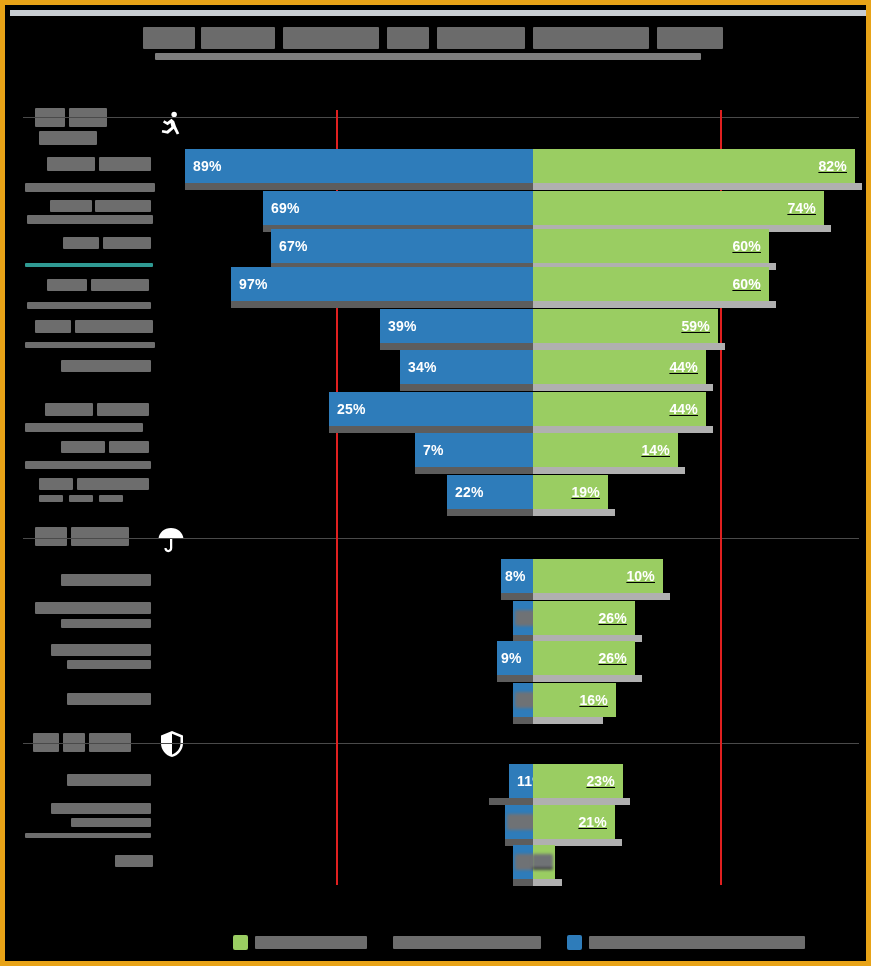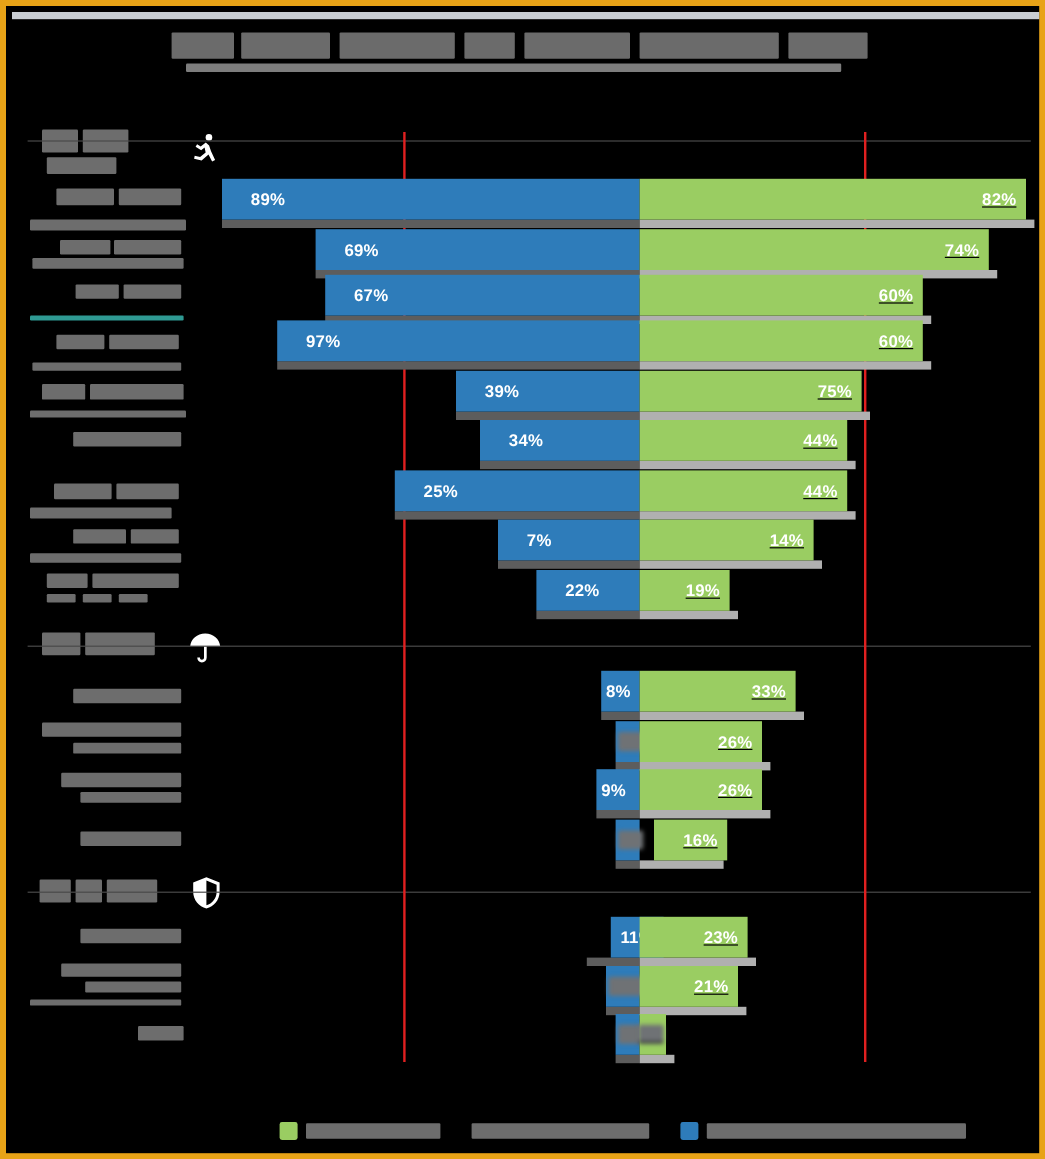--- a/index.html
+++ b/index.html
@@ -48,21 +48,21 @@
 
   
   .row { position: absolute; height: 34px; }
   .bar {
     position: absolute; top: 0; height: 34px;
     display: flex; align-items: center;
   }
   .bar.left {
     background: #2e7cba;
     justify-content: flex-start;
-    padding-left: 24px;
+    padding-left: 8px;
   }
   .bar.right {
     background: #9acd62;
     justify-content: flex-end;
     padding-right: 8px;
     text-decoration: underline;
   }
   .bar .val {
     color: #ffffff;
     font-size: 14px;
@@ -304,21 +304,21 @@
         </div>
     </div>
 
     <div class="row" style="left:0; top:304px;">
       <div class="shadow l" style="left:375px; top:34px; width:153px;"></div>
       <div class="shadow r" style="left:528px; top:34px; width:192px;"></div>
       <div class="bar left" style="left:375px; width:153px;">
           <span class="val">39%</span>
         </div>
       <div class="bar right" style="left:528px; width:185px;">
-          <span class="val">75%</span>
+          <span class="val">59%</span>
         </div>
     </div>
 
     <div class="row" style="left:0; top:345px;">
       <div class="shadow l" style="left:395px; top:34px; width:133px;"></div>
       <div class="shadow r" style="left:528px; top:34px; width:180px;"></div>
       <div class="bar left" style="left:395px; width:133px;">
           <span class="val">34%</span>
         </div>
       <div class="bar right" style="left:528px; width:173px;">
@@ -359,21 +359,21 @@
         </div>
     </div>
 
     <div class="row" style="left:0; top:554px;">
       <div class="shadow l" style="left:496px; top:34px; width:32px;"></div>
       <div class="shadow r" style="left:528px; top:34px; width:137px;"></div>
       <div class="bar left" style="left:496px; width:32px; padding-left:4px;">
           <span class="val">8%</span>
         </div>
       <div class="bar right" style="left:528px; width:130px;">
-          <span class="val">33%</span>
+          <span class="val">10%</span>
         </div>
     </div>
 
     <div class="row" style="left:0; top:596px;">
       <div class="shadow l" style="left:508px; top:34px; width:20px;"></div>
       <div class="shadow r" style="left:528px; top:34px; width:109px;"></div>
       <div class="bar left" style="left:508px; width:20px; padding-left:2px;">
           <span class="val hidden-val">5%</span>
         </div>
       <div class="bar right" style="left:528px; width:102px;">
@@ -391,21 +391,21 @@
           <span class="val">26%</span>
         </div>
     </div>
 
     <div class="row" style="left:0; top:678px;">
       <div class="shadow l" style="left:508px; top:34px; width:20px;"></div>
       <div class="shadow r" style="left:528px; top:34px; width:70px;"></div>
       <div class="bar left" style="left:508px; width:20px; padding-left:2px;">
           <span class="val hidden-val">5%</span>
         </div>
-      <div class="bar right" style="left:540px; width:61px;text-align:right;">
+      <div class="bar right" style="left:528px; width:83px;text-align:right;">
           <span class="val">16%</span>
         </div>
     </div>
 
     <div class="row" style="left:0; top:759px;">
       <div class="shadow l" style="left:484px; top:34px; width:44px;"></div>
       <div class="shadow r" style="left:528px; top:34px; width:97px;"></div>
       <div class="bar left" style="left:504px; width:44px; padding-left:8px;">
           <span class="val">11%</span>
         </div>

